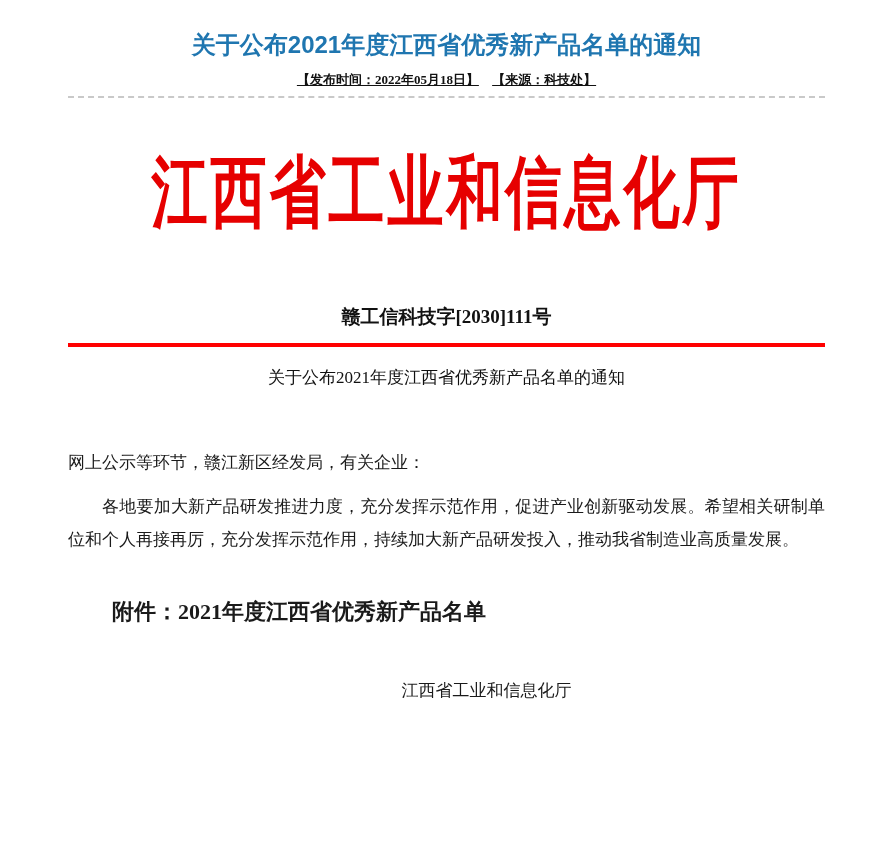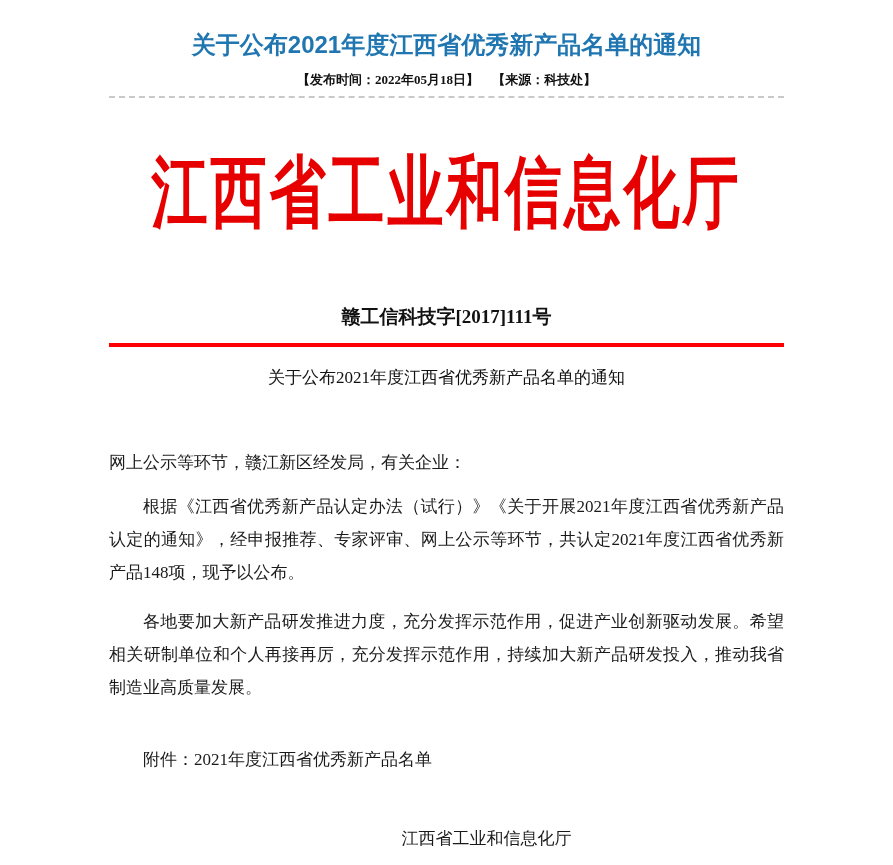--- a/index.html
+++ b/index.html
@@ -8,40 +8,40 @@
     padding: 0;
     background: #ffffff;
     width: 893px;
     height: 865px;
     overflow: hidden;
     font-family: "Liberation Serif", "DejaVu Serif", serif;
     color: #1a1a1a;
   }
   .content {
     width: 893px;
-    padding: 0 109px;
+    padding: 0 68px;
   }
   .page-title {
     margin: 30px 0 0 0;
     text-align: center;
     font-family: "Liberation Sans", "DejaVu Sans", sans-serif;
     font-size: 24px;
     font-weight: bold;
     color: #1F76B0;
     line-height: 30px;
   }
   .meta-line {
     margin-top: 12px;
     text-align: center;
     font-size: 13px;
     font-weight: bold;
     color: #111111;
     line-height: 15px;
   }
-  .meta-line .meta-item { margin: 0 5px; }
+  .meta-line .meta-item { margin: 0 5px; text-decoration: underline; }
   .dashed-divider {
     margin-top: 9px;
     border-top: 2px dashed #c9c9c9;
     height: 0;
   }
   .letterhead-wrap {
     margin-top: 36px;
     height: 120px;
     display: flex;
     align-items: center;
@@ -86,22 +86,22 @@
   }
   .para {
     margin: 16px 0 0 0;
     font-size: 17px;
     line-height: 33px;
     text-indent: 2em;
     text-align: justify;
   }
   .attachment {
     margin: 45px 0 0 0;
-    font-size: 17px;
-    font-weight: normal;
+    font-size: 22px;
+    font-weight: bold;
     line-height: 22px;
     text-indent: 2em;
   }
   .signature-block {
     margin-top: 57px;
     text-align: center;
     transform: translateX(40px);
     font-size: 17px;
     line-height: 22px;
   }
@@ -117,29 +117,28 @@
     <span class="meta-item">【发布时间：2022年05月18日】</span>
     <span class="meta-item">【来源：科技处】</span>
   </div>
 
   <div class="dashed-divider"></div>
 
   <div class="letterhead-wrap">
     <div class="letterhead">江西省工业和信息化厅</div>
   </div>
 
-  <div class="doc-number">赣工信科技字[2017]111号</div>
+  <div class="doc-number">赣工信科技字[2030]111号</div>
 
   <div class="red-rule"></div>
 
   <h2 class="doc-title">关于公布2021年度江西省优秀新产品名单的通知</h2>
 
   <p class="salutation">网上公示等环节，赣江新区经发局，有关企业：</p>
 
-  <p class="para">根据《江西省优秀新产品认定办法（试行）》《关于开展2021年度江西省优秀新产品认定的通知》，经申报推荐、专家评审、网上公示等环节，共认定2021年度江西省优秀新产品148项，现予以公布。</p>
 
   <p class="para">各地要加大新产品研发推进力度，充分发挥示范作用，促进产业创新驱动发展。希望相关研制单位和个人再接再厉，充分发挥示范作用，持续加大新产品研发投入，推动我省制造业高质量发展。</p>
 
   <p class="attachment">附件：2021年度江西省优秀新产品名单</p>
 
   <div class="signature-block">
     <div class="sign-name">江西省工业和信息化厅</div>
 
   </div>
 

